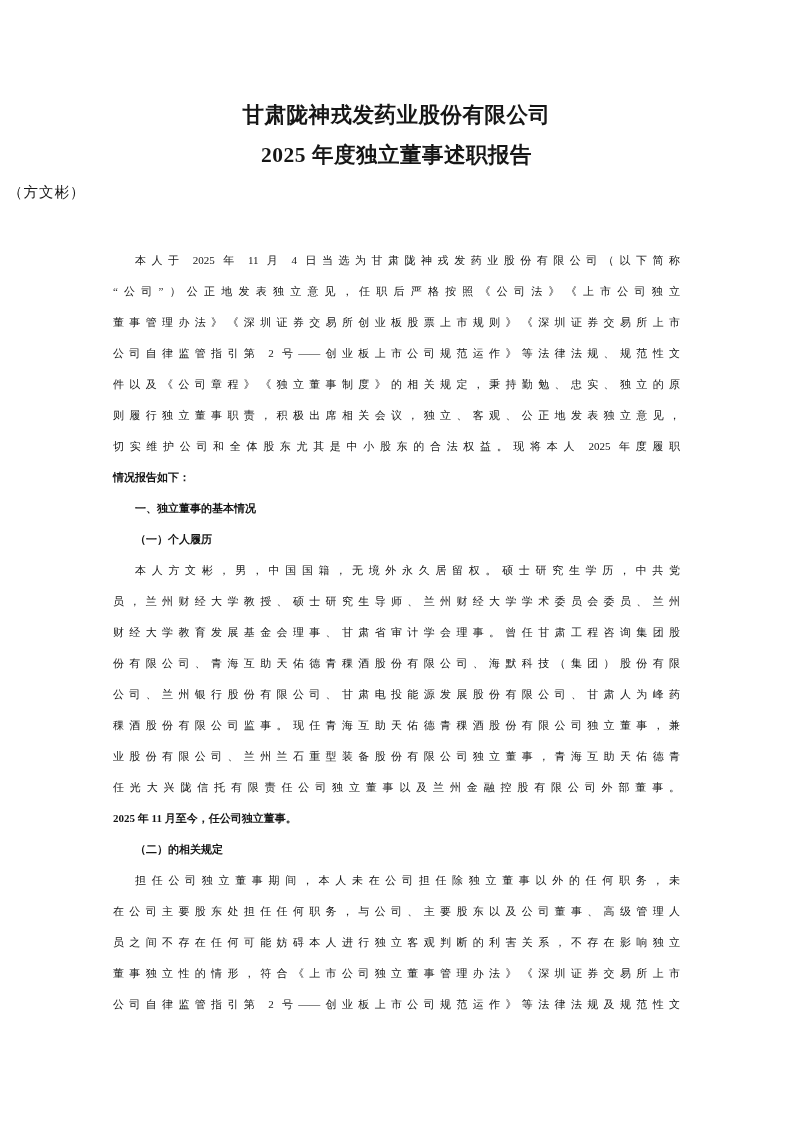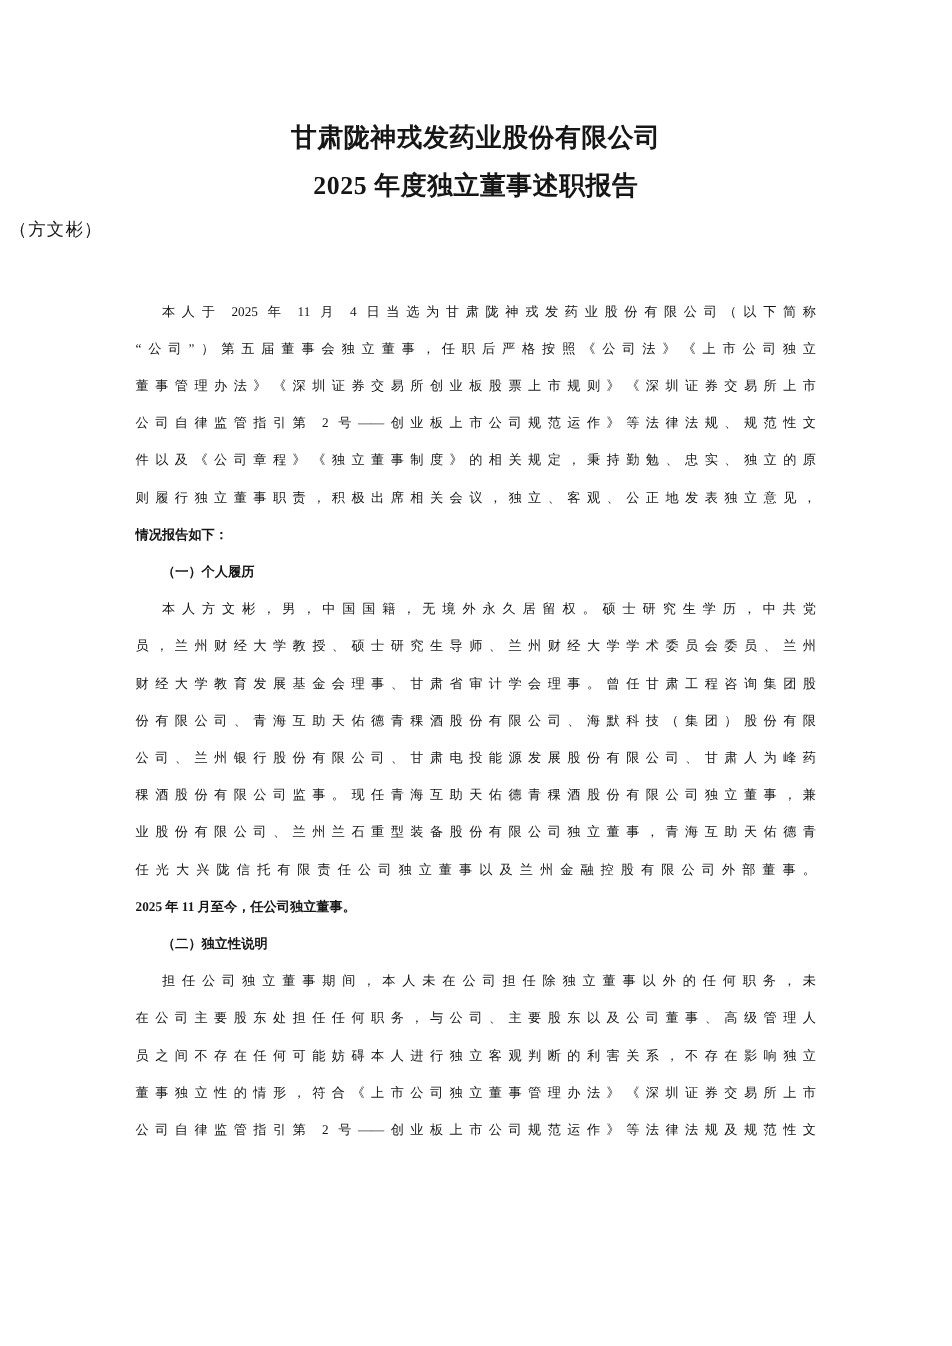--- a/index.html
+++ b/index.html
@@ -70,40 +70,42 @@
 
 <div class="page">
   <div class="titles">
     <div class="doc-title">甘肃陇神戎发药业股份有限公司</div>
     <div class="doc-title">2025 年度独立董事述职报告</div>
     <div class="doc-subtitle">（方文彬）</div>
   </div>
   <div class="doc-body" id="doc-body">
       <div class="para">
         <div class="tline indent">本人于 2025 年 11 月 4 日当选为甘肃陇神戎发药业股份有限公司（以下简称</div>
-        <div class="tline">“公司”）第五届董事会独立董事，任职后严格按照《公司法》《上市公司独立</div>
+        <div class="tline">“公司”）公正地发表独立意见，任职后严格按照《公司法》《上市公司独立</div>
         <div class="tline">董事管理办法》《深圳证券交易所创业板股票上市规则》《深圳证券交易所上市</div>
         <div class="tline">公司自律监管指引第 2 号——创业板上市公司规范运作》等法律法规、规范性文</div>
         <div class="tline">件以及《公司章程》《独立董事制度》的相关规定，秉持勤勉、忠实、独立的原</div>
         <div class="tline">则履行独立董事职责，积极出席相关会议，独立、客观、公正地发表独立意见，</div>
+        <div class="tline">切实维护公司和全体股东尤其是中小股东的合法权益。现将本人 2025 年度履职</div>
         <div class="tline last">情况报告如下：</div>
       </div>
+      <div class="tline heading">一、独立董事的基本情况</div>
       <div class="tline heading">（一）个人履历</div>
       <div class="para">
         <div class="tline indent">本人方文彬，男，中国国籍，无境外永久居留权。硕士研究生学历，中共党</div>
         <div class="tline">员，兰州财经大学教授、硕士研究生导师、兰州财经大学学术委员会委员、兰州</div>
         <div class="tline">财经大学教育发展基金会理事、甘肃省审计学会理事。曾任甘肃工程咨询集团股</div>
         <div class="tline">份有限公司、青海互助天佑德青稞酒股份有限公司、海默科技（集团）股份有限</div>
         <div class="tline">公司、兰州银行股份有限公司、甘肃电投能源发展股份有限公司、甘肃人为峰药</div>
         <div class="tline">稞酒股份有限公司监事。现任青海互助天佑德青稞酒股份有限公司独立董事，兼</div>
         <div class="tline">业股份有限公司、兰州兰石重型装备股份有限公司独立董事，青海互助天佑德青</div>
         <div class="tline">任光大兴陇信托有限责任公司独立董事以及兰州金融控股有限公司外部董事。</div>
         <div class="tline last">2025 年 11 月至今，任公司独立董事。</div>
       </div>
-      <div class="tline heading">（二）独立性说明</div>
+      <div class="tline heading">（二）的相关规定</div>
       <div class="para">
         <div class="tline indent">担任公司独立董事期间，本人未在公司担任除独立董事以外的任何职务，未</div>
         <div class="tline">在公司主要股东处担任任何职务，与公司、主要股东以及公司董事、高级管理人</div>
         <div class="tline">员之间不存在任何可能妨碍本人进行独立客观判断的利害关系，不存在影响独立</div>
         <div class="tline">董事独立性的情形，符合《上市公司独立董事管理办法》《深圳证券交易所上市</div>
         <div class="tline">公司自律监管指引第 2 号——创业板上市公司规范运作》等法律法规及规范性文</div>
       </div>
     </div>
 </div>
 

